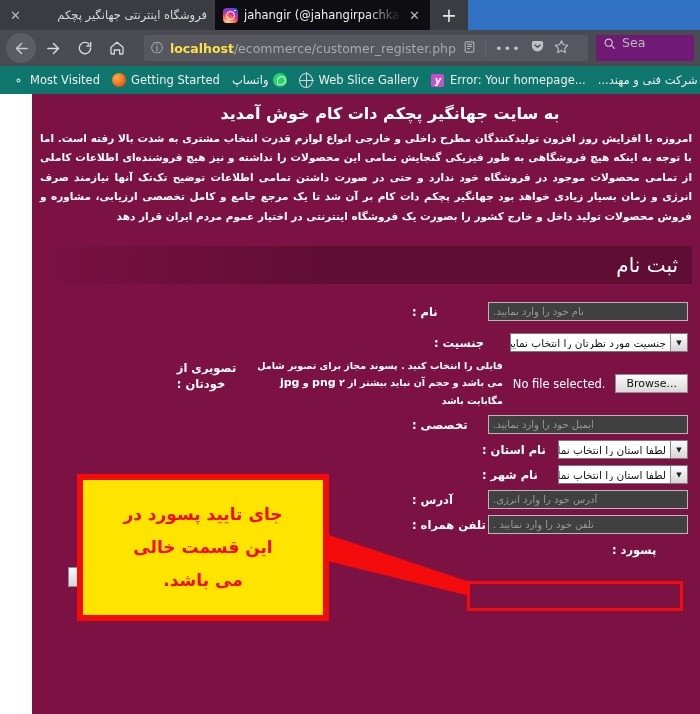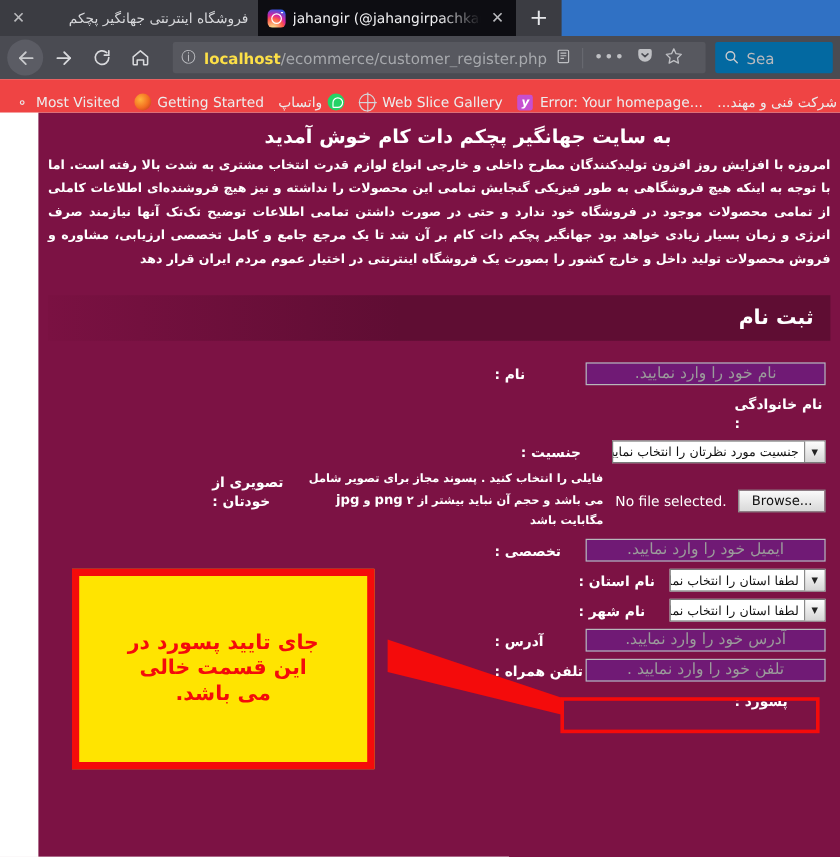--- a/index.html
+++ b/index.html
@@ -33,25 +33,25 @@
   .navbar{height:36px;background:#4a4b52;display:flex;align-items:center;padding:0 6px;gap:2px;box-sizing:border-box;}
   .navbtn{width:30px;height:30px;display:flex;align-items:center;justify-content:center;color:#d9dadd;border-radius:50%;}
   .navbtn.back{background:#5b5c64;color:#c9cacd;}
   .navbtn svg{display:block;}
   .urlbar{flex:1;height:26px;background:#57585f;border-radius:2px;display:flex;align-items:center;
           padding:0 7px;margin:0 6px 0 10px;gap:7px;box-sizing:border-box;}
   .url-text{font-size:12.5px;color:#a7a9ad;white-space:nowrap;overflow:hidden;}
   .url-text b{color:#fde047;font-weight:700;}
   .url-icons{display:flex;align-items:center;gap:9px;color:#bfc0c4;}
   .vsep{width:1px;height:17px;background:#67686f;}
-  .searchbar{width:98px;height:26px;background:#0369a1;border-radius:2px;display:flex;align-items:center;padding:0 7px;gap:6px;box-sizing:border-box;}
+  .searchbar{width:98px;height:26px;background:#701a75;border-radius:2px;display:flex;padding:0 7px;gap:6px;box-sizing:border-box;}
   .search-ph{font-size:12.5px;color:#b8b9bd;white-space:nowrap;overflow:hidden;}
 
   
-  .bookmarks{height:28px;background:#ef4444;display:flex;align-items:flex-end;padding:0 6px;gap:2px;box-sizing:border-box;overflow:hidden;}
+  .bookmarks{height:28px;background:#0f766e;display:flex;align-items:center;padding:0 6px;gap:2px;box-sizing:border-box;overflow:hidden;}
   .bm{display:flex;align-items:center;gap:5px;padding:2px 5px;font-size:11.5px;color:#eceded;white-space:nowrap;}
   .bm.rtl{direction:rtl;}
   .bm-ico{width:14px;height:14px;flex:0 0 auto;display:flex;align-items:center;justify-content:center;}
   .globe{width:13px;height:13px;border:1.4px solid #d4d5d8;border-radius:50%;position:relative;}
   .globe::before{content:"";position:absolute;left:50%;top:-1.4px;bottom:-1.4px;width:0;border-left:1.4px solid #d4d5d8;}
   .globe::after{content:"";position:absolute;top:50%;left:-1.4px;right:-1.4px;height:0;border-top:1.4px solid #d4d5d8;}
   .fx{width:14px;height:14px;border-radius:50%;background:radial-gradient(circle at 35% 35%,#ffb33c 0%,#f36d21 55%,#b5331c 100%);}
   .wa{width:14px;height:14px;border-radius:50%;background:#25d366;position:relative;}
   .wa::after{content:"";position:absolute;left:3.3px;top:3.3px;width:7px;height:7px;border:1.4px solid #fff;border-radius:50%;border-bottom-left-radius:1px;}
   .yico{width:13px;height:13px;background:#c74fd0;color:#fff;font-size:10px;font-weight:bold;display:flex;align-items:center;justify-content:center;border-radius:2px;font-style:italic;}
@@ -61,50 +61,50 @@
   .page-left{position:absolute;left:0;top:0;width:32px;height:620px;background:#ffffff;}
   .content{position:absolute;left:32px;top:0;width:668px;height:620px;background:#7c1244;
            direction:rtl;color:#fff;font-family:"DejaVu Sans",sans-serif;}
 
   .welcome{text-align:center;font-size:16px;font-weight:bold;color:#ffffff;padding:10px 0 6px;letter-spacing:0;margin-left:48px;}
   .intro{font-size:10.5px;font-weight:bold;line-height:1.85;text-align:justify;padding:0 8px 6px 8px;color:#ffffff;}
 
   .section-bar{margin:14px 8px 0 8px;height:38px;
     background:linear-gradient(to left,#5f0d33 0%,#5f0d33 55%,#7a1142 100%);
     display:flex;align-items:center;justify-content:flex-start;padding:0 14px;box-sizing:border-box;}
-  .section-bar span{font-size:17px;font-weight:bold;color:#fff;margin-left:41px;}
+  .section-bar span{font-size:20px;font-weight:normal;color:#fff;margin-left:41px;}
 
   .form{margin-top:18px;padding:0 4px 0 0;}
   .row{display:flex;align-items:flex-start;justify-content:flex-start;margin-bottom:6px;padding-right:8px;}
   .lbl{width:82px;flex:0 0 82px;text-align:left;font-size:11.5px;font-weight:bold;color:#ffffff;padding-top:3px;padding-left:6px;box-sizing:border-box;line-height:1.35;}
   .fieldwrap{flex:0 0 auto;}
-  .txt{width:200px;height:19px;box-sizing:border-box;border:1px solid #b8b8b8;background:#701a75;
-       font-size:13px;color:#9b9b9b;padding:1px 4px;direction:rtl;text-align:center;line-height:16px;
+  .txt{width:200px;height:19px;box-sizing:border-box;border:1px solid #b8b8b8;background:#404040;
+       font-size:10px;color:#9b9b9b;padding:1px 4px;direction:rtl;text-align:left;line-height:16px;
        font-family:"DejaVu Sans",sans-serif;white-space:nowrap;overflow:hidden;}
   .sel{width:130px;height:19px;box-sizing:border-box;border:1px solid #7b7b7b;background:#fff;
        font-size:10.5px;color:#111;display:flex;align-items:center;direction:rtl;
        font-family:"DejaVu Sans",sans-serif;}
   .sel .sel-text{flex:1;padding:0 4px;white-space:nowrap;overflow:hidden;text-align:right;}
   .sel .arrow{width:16px;height:17px;background:linear-gradient(#fdfdfd,#d6d6d6);border-left:1px solid #8a8a8a;
        display:flex;align-items:center;justify-content:center;font-size:7px;color:#222;}
   .filerow{display:flex;align-items:center;gap:10px;direction:ltr;}
   .browse-btn{background:linear-gradient(#fafafa,#d9d9d9);border:1px solid #8e8e8e;font-size:11px;color:#111;
        padding:1px 10px;height:19px;box-sizing:border-box;display:flex;align-items:center;
        font-family:"DejaVu Sans",sans-serif;}
   .nofile{font-size:11.5px;color:#ffffff;}
   .filehint{font-size:9.5px;font-weight:bold;color:#fff;line-height:1.7;text-align:right;width:250px;}
   .filehint b{font-size:11px;}
   .submitrow{display:flex;justify-content:flex-end;padding-right:240px;margin-top:8px;margin-left:36px;}
   .submit-btn{background:linear-gradient(#fafafa,#d7d7d7);border:1px solid #8e8e8e;font-size:11.5px;color:#111;
        padding:2px 12px;direction:rtl;font-family:"DejaVu Sans",sans-serif;}
 
   
-  .anno-box{position:absolute;left:60px;top:474px;width:252px;height:167px;background:#ffe400;
+  .anno-box{position:absolute;left:77px;top:474px;width:252px;height:147px;background:#ffe400;
     border:6px solid #f40b0b;box-sizing:border-box;display:flex;flex-direction:column;align-items:center;
-    justify-content:center;gap:4px;z-index:30;direction:rtl;}
+    justify-content:center;gap:16px;z-index:30;direction:rtl;}
   .anno-line{color:#f40b0b;font-size:17px;font-weight:bold;font-family:"DejaVu Sans",sans-serif;text-align:center;line-height:1;}
   .anno-rect{position:absolute;left:467px;top:581px;width:216px;height:30px;border:3px solid #f40b0b;box-sizing:border-box;z-index:29;}
   .anno-svg{position:absolute;left:0;top:0;width:700px;height:714px;z-index:28;pointer-events:none;}
 </style>
 </head>
 <body>
 
 <div class="browser">
 
   <div class="tabstrip">
@@ -240,21 +240,20 @@
       <div class="form">
 
         <div class="row">
           <div class="fieldwrap">
             <div class="txt">نام خود را وارد نمایید.</div>
           </div>
           <div class="lbl">نام :</div>
         </div>
 
         <div class="row">
-          <div class="lbl">نام خانوادگی :</div>
         </div>
 
         <div class="row">
           <div class="fieldwrap">
             <div class="sel" style="width:178px;">
               <span class="arrow">▼</span>
               <span class="sel-text">جنسیت مورد نظرتان را انتخاب نمایید.</span>
             </div>
           </div>
           <div class="lbl">جنسیت :</div>
@@ -299,21 +298,21 @@
             <div class="sel">
               <span class="arrow">▼</span>
               <span class="sel-text">لطفا استان را انتخاب نمایید</span>
             </div>
           </div>
           <div class="lbl">نام شهر :</div>
         </div>
 
         <div class="row">
           <div class="fieldwrap">
-            <div class="txt">آدرس خود را وارد نمایید.</div>
+            <div class="txt">آدرس خود را وارد انرژی.</div>
           </div>
           <div class="lbl">آدرس :</div>
         </div>
 
         <div class="row">
           <div class="fieldwrap">
             <div class="txt">تلفن خود را وارد نمایید .</div>
           </div>
           <div class="lbl">تلفن همراه :</div>
         </div>

